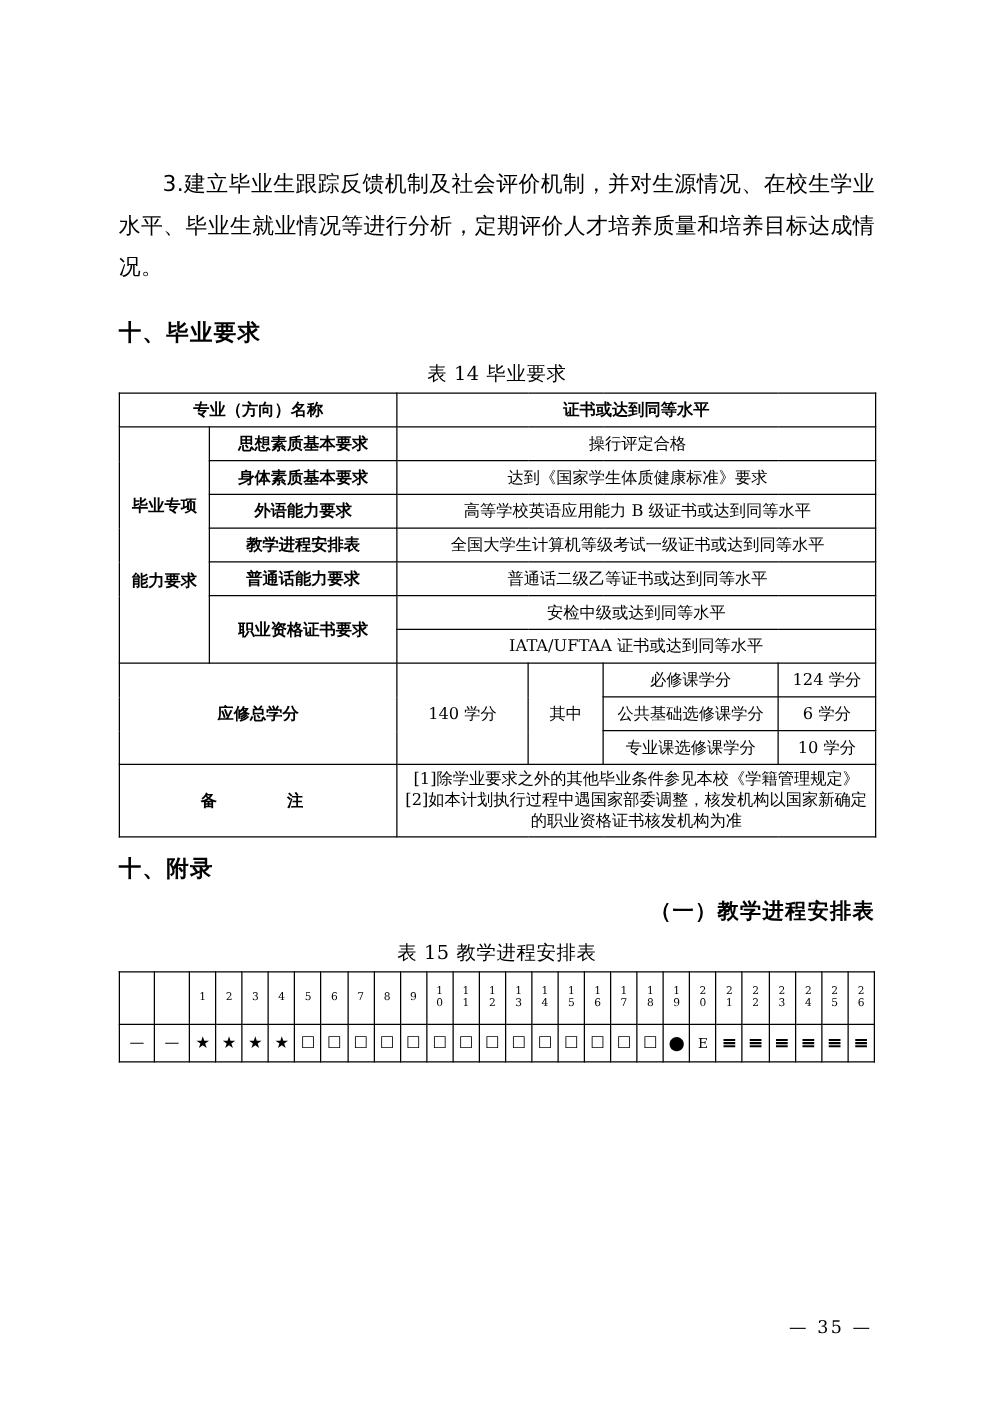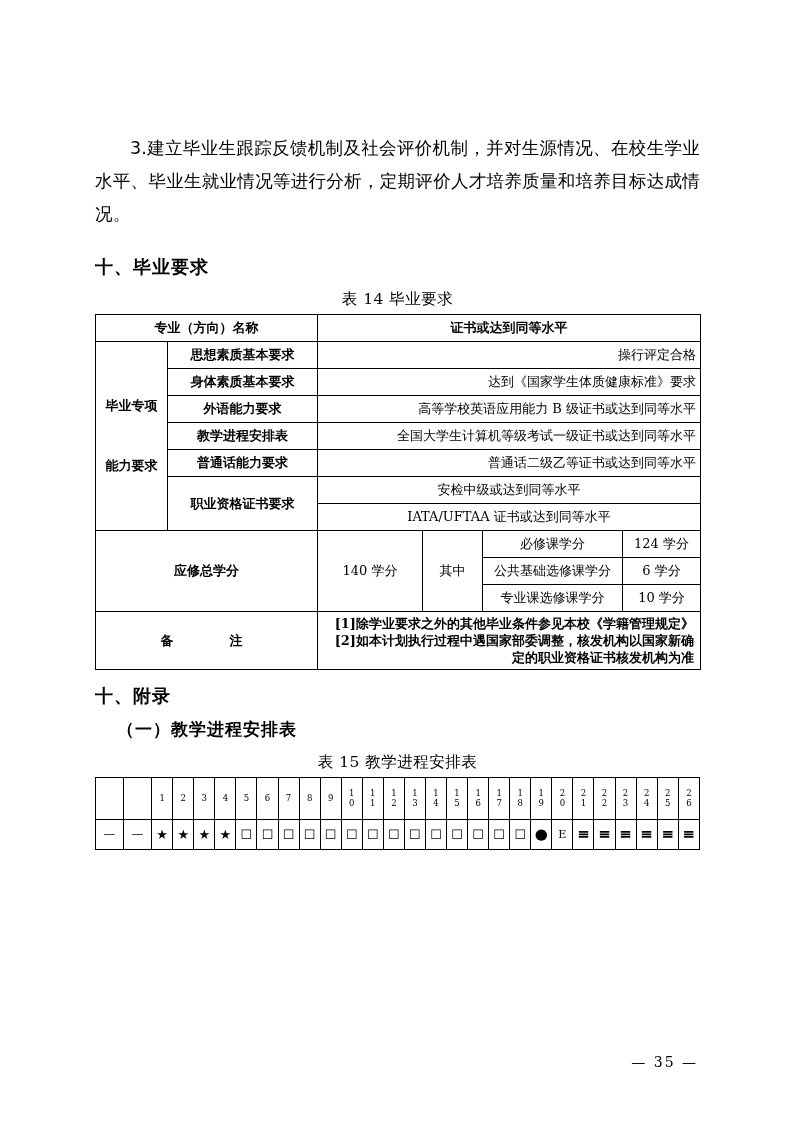--- a/index.html
+++ b/index.html
@@ -50,20 +50,21 @@
     margin: 20px 0 2px 0;
     letter-spacing: 1px;
   }
   .sub-heading {
     font-family: "DejaVu Sans", "Liberation Sans", sans-serif;
     font-weight: bold;
     font-size: 17px;
     line-height: 30px;
     margin: 2px 0 2px 22px;
     letter-spacing: 1px;
+    text-align: right;
   }
 
   
   .table-caption {
     text-align: center;
     font-family: "DejaVu Serif", "Liberation Serif", serif;
     font-size: 15.5px;
     margin: 6px 0 4px 0;
     letter-spacing: 0.5px;
   }
@@ -83,35 +84,34 @@
     height: 27px;
     box-sizing: border-box;
   }
   .c-bold {
     font-family: "DejaVu Sans", "Liberation Sans", sans-serif;
     font-weight: bold;
     font-size: 13.5px;
     text-align: center;
   }
   .c-center { text-align: center; }
-  .c-left { text-align: right; padding-left: 6px !important; }
+  .c-left { text-align: center; padding-left: 6px !important; }
   .c-vert {
     text-align: center;
     font-family: "DejaVu Sans", "Liberation Sans", sans-serif;
     font-weight: bold;
     font-size: 13.5px;
     line-height: 30px;
   }
   .note-cell {
     font-size: 11.5px;
     line-height: 17px;
-    text-align: right;
+    text-align: center;
     padding: 3px 6px !important;
     font-family: "DejaVu Serif", "Liberation Serif", serif;
-    font-weight: bold;
   }
   .spaced {
     letter-spacing: 10px;
   }
 
   
   table.sched {
     border-collapse: collapse;
     table-layout: fixed;
     width: 100%;

